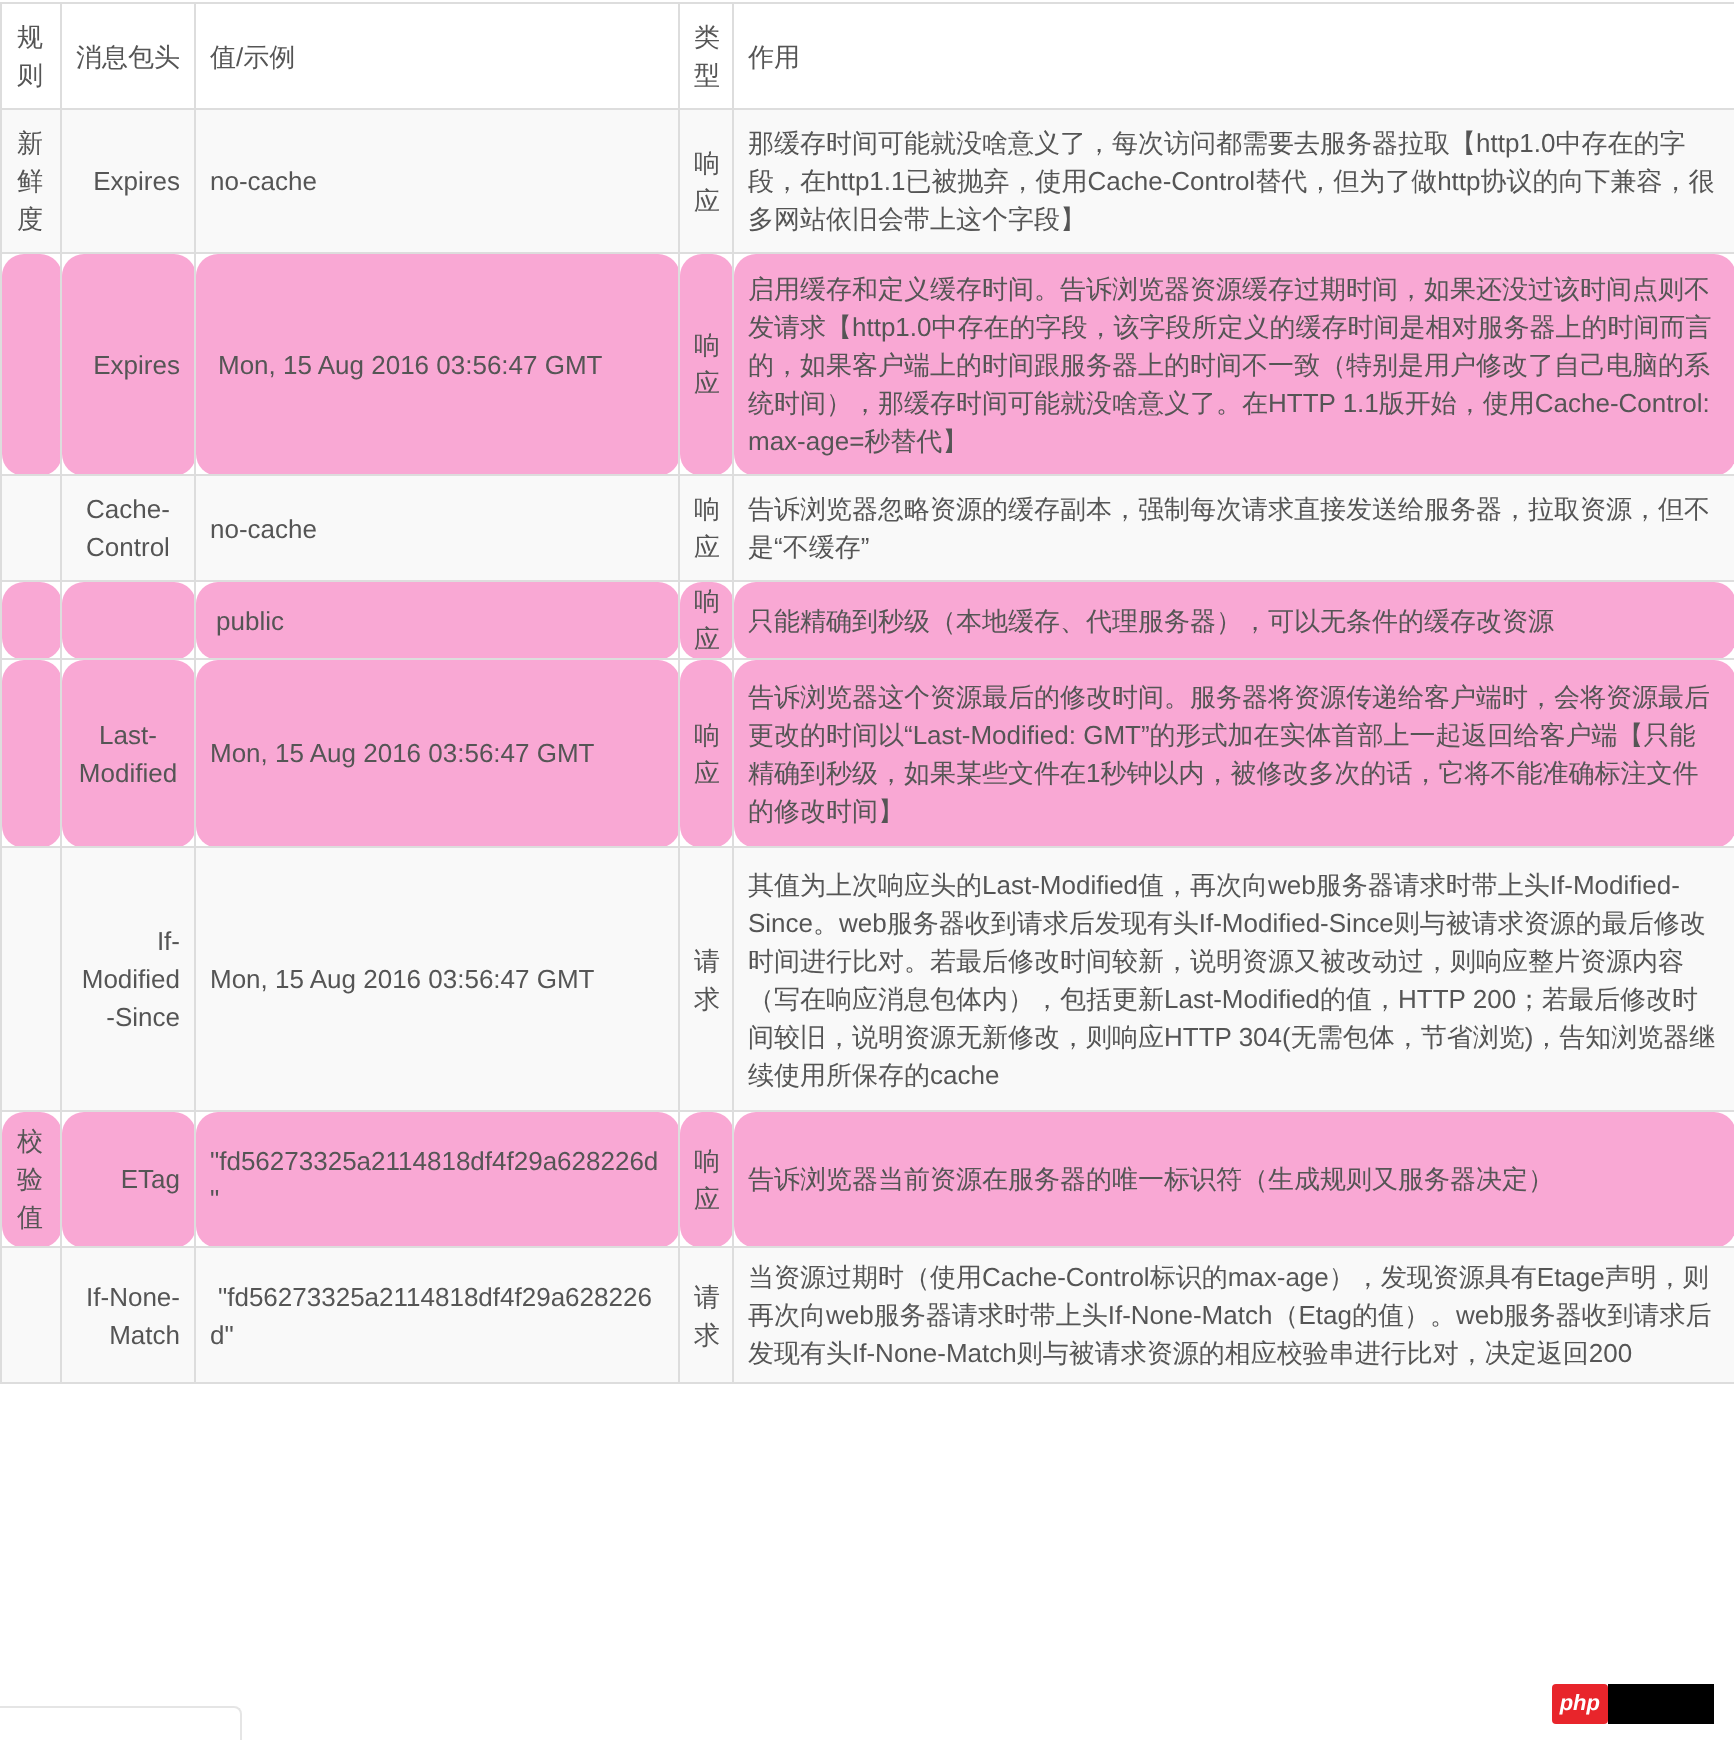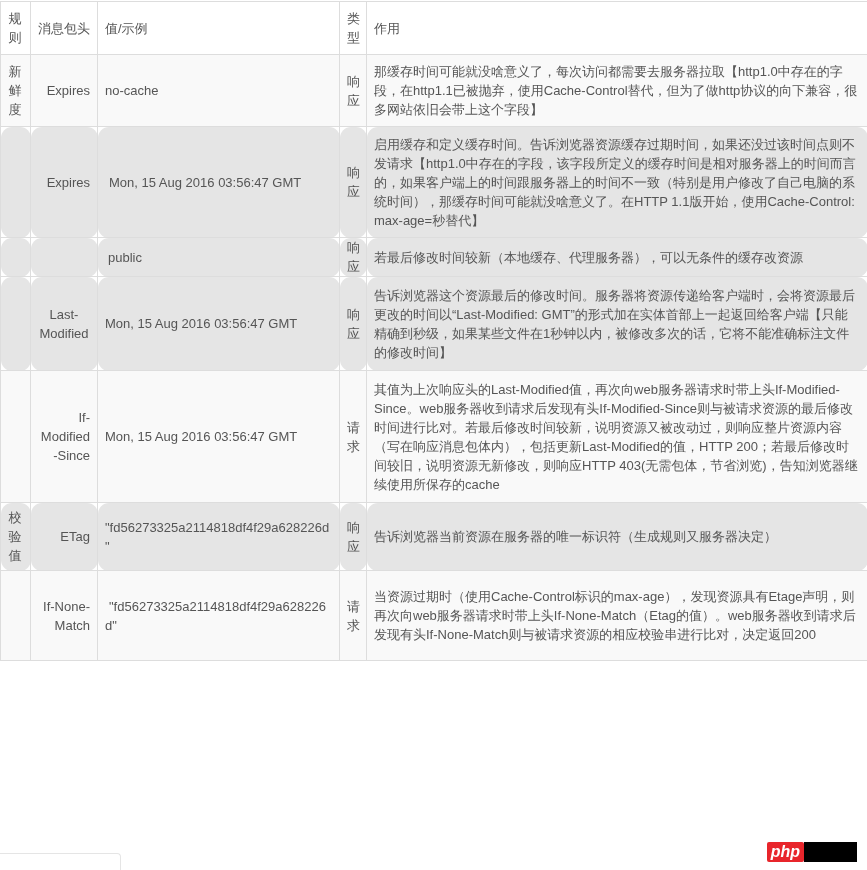--- a/index.html
+++ b/index.html
@@ -10,25 +10,25 @@
     col.c-rule { width: 30px; }
     col.c-header { width: 67px; }
     col.c-value { width: 242px; }
     col.c-type { width: 27px; }
     col.c-desc { width: 501px; }
     td.rule, td.type { padding: 0 5px; text-align: left; }
     td.rule span, td.type span { display: block; width: 14px; margin: 0 auto; line-height: 19px; }
     td.hdr { text-align: right; padding-left: 7px; }
     td.hdr.center { text-align: center; }
     tr.odd td { background: #f9f9f9; }
-    tr.even td { background: #e5e5e5; border-radius: 11px; }
+    tr.even td { background: #f9a8d4; border-radius: 11px; }
     tr.head td { background: #ffffff; }
     .val-pad { padding-left: 4px; }
     .watermark { position: absolute; right: 10px; top: 842px; height: 20px; display: flex; }
-    .watermark .php { background: #e8252b; color: #fff; font-style: italic; font-weight: bold; font-size: 16px; line-height: 20px; padding: 0 4px; border-radius: 2px; }
+    .watermark .php { background: #e8252b; color: #fff; font-style: italic; font-weight: bold; font-size: 11px; line-height: 20px; padding: 0 4px; border-radius: 2px; }
     .watermark .blk { background: #000; width: 53px; height: 20px; }
     .overlay-tab { position: absolute; left: 0; top: 853px; width: 120px; height: 17px; background: #ffffff; border-top: 1px solid #e5e5e5; border-right: 1px solid #e5e5e5; border-top-right-radius: 4px; }
   </style>
 </head>
 <body>
 
 <table class="cache-table">
   <colgroup>
     <col class="c-rule">
       <col class="c-header">
@@ -66,33 +66,44 @@
           <span></span>
         </td>
       <td class="hdr">Expires</td>
       <td class="val-pad"><span style="padding-left:4px">Mon, 15 Aug 2016 03:56:47 GMT</span></td>
       <td class="type">
           <span>响应</span>
         </td>
       <td>启用缓存和定义缓存时间。告诉浏览器资源缓存过期时间，如果还没过该时间点则不发请求【http1.0中存在的字段，该字段所定义的缓存时间是相对服务器上的时间而言的，如果客户端上的时间跟服务器上的时间不一致（特别是用户修改了自己电脑的系统时间），那缓存时间可能就没啥意义了。在HTTP 1.1版开始，使用Cache-Control: max-age=秒替代】</td>
     </tr>
 
+    <tr class="odd" style="height:53px">
+      <td class="rule">
+          <span></span>
+        </td>
+      <td class="hdr center">Cache-Control</td>
+      <td>no-cache</td>
+      <td class="type">
+          <span>响应</span>
+        </td>
+      <td>告诉浏览器忽略资源的缓存副本，强制每次请求直接发送给服务器，拉取资源，但不是“不缓存”</td>
+    </tr>
 
 
 
     <tr class="even" style="height:39px">
       <td class="rule">
           <span></span>
         </td>
       <td class="hdr"></td>
       <td><span style="padding-left:3px">public</span></td>
       <td class="type">
           <span>响应</span>
         </td>
-      <td>若最后修改时间较新（本地缓存、代理服务器），可以无条件的缓存改资源</td>
+      <td>只能精确到秒级（本地缓存、代理服务器），可以无条件的缓存改资源</td>
     </tr>
 
 
     <tr class="even" style="height:94px">
       <td class="rule">
           <span></span>
         </td>
       <td class="hdr center">Last-Modified</td>
       <td>Mon, 15 Aug 2016 03:56:47 GMT</td>
       <td class="type">
@@ -103,36 +114,36 @@
 
     <tr class="odd" style="height:132px">
       <td class="rule">
           <span></span>
         </td>
       <td class="hdr">If-Modified-Since</td>
       <td>Mon, 15 Aug 2016 03:56:47 GMT</td>
       <td class="type">
           <span>请求</span>
         </td>
-      <td>其值为上次响应头的Last-Modified值，再次向web服务器请求时带上头If-Modified-Since。web服务器收到请求后发现有头If-Modified-Since则与被请求资源的最后修改时间进行比对。若最后修改时间较新，说明资源又被改动过，则响应整片资源内容（写在响应消息包体内），包括更新Last-Modified的值，HTTP 200；若最后修改时间较旧，说明资源无新修改，则响应HTTP 403(无需包体，节省浏览)，告知浏览器继续使用所保存的cache</td>
+      <td>其值为上次响应头的Last-Modified值，再次向web服务器请求时带上头If-Modified-Since。web服务器收到请求后发现有头If-Modified-Since则与被请求资源的最后修改时间进行比对。若最后修改时间较新，说明资源又被改动过，则响应整片资源内容（写在响应消息包体内），包括更新Last-Modified的值，HTTP 200；若最后修改时间较旧，说明资源无新修改，则响应HTTP 304(无需包体，节省浏览)，告知浏览器继续使用所保存的cache</td>
     </tr>
 
     <tr class="even" style="height:68px">
       <td class="rule">
           <span>校验值</span>
         </td>
       <td class="hdr">ETag</td>
       <td>"fd56273325a2114818df4f29a628226d"</td>
       <td class="type">
           <span>响应</span>
         </td>
       <td>告诉浏览器当前资源在服务器的唯一标识符（生成规则又服务器决定）</td>
     </tr>
 
-    <tr class="odd" style="height:90px">
+    <tr class="odd" style="height:68px">
       <td class="rule">
           <span></span>
         </td>
       <td class="hdr">If-None-Match</td>
       <td><span style="padding-left:4px">"fd56273325a2114818df4f29a628226d"</span></td>
       <td class="type">
           <span>请求</span>
         </td>
       <td>当资源过期时（使用Cache-Control标识的max-age），发现资源具有Etage声明，则再次向web服务器请求时带上头If-None-Match（Etag的值）。web服务器收到请求后发现有头If-None-Match则与被请求资源的相应校验串进行比对，决定返回200</td>
     </tr>

